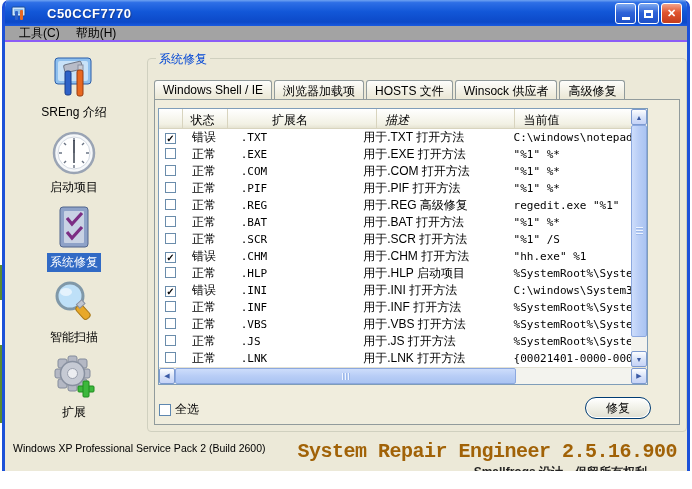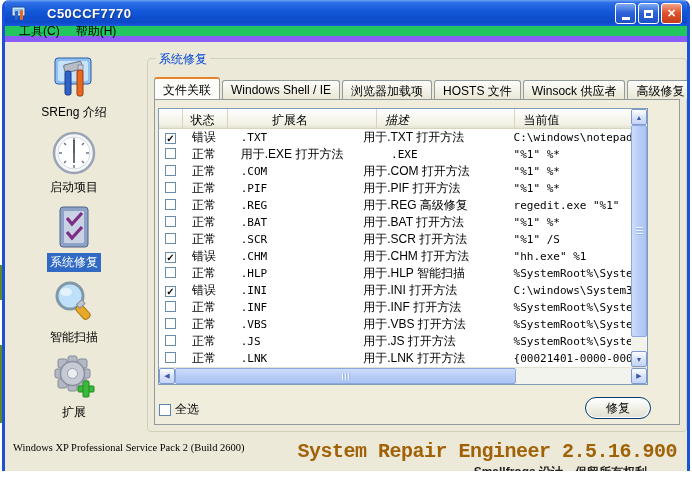--- a/index.html
+++ b/index.html
@@ -22,22 +22,22 @@
     text-shadow:1px 1px 1px #1a3c90; font-family:"Liberation Sans",sans-serif; letter-spacing:0.5px; }
   .winbtns { position:absolute; right:5px; top:3px; display:flex; gap:2px; }
   .wbtn { width:21px; height:21px; border:1px solid #ffffff; border-radius:3px;
     display:flex; align-items:center; justify-content:center; color:#fff; font-size:11px; font-weight:bold;
     background:linear-gradient(180deg,#7da9f0,#2f63d8 45%,#1e50c8); cursor:default; }
   .wbtn.close { background:linear-gradient(180deg,#f2a38c,#e0542e 45%,#c43c1c); }
   .glyph-min { display:block; width:8px; height:3px; background:#fff; margin-top:10px; }
   .glyph-max { display:block; width:9px; height:8px; border:2px solid #fff; border-top-width:3px; }
 
   
-  #menubar { height:16px; background:#22c55e; display:flex; align-items:center;
-    padding-left:6px; border-bottom:6px solid #8b5cf6; font-size:12px; }
+  #menubar { height:16px; background:#a3a3a3; display:flex; align-items:center;
+    padding-left:6px; border-bottom:2px solid #8b5cf6; font-size:12px; }
   .menu-item { padding:2px 8px; color:#000; }
 
   
   #client { position:absolute; left:3px; top:46px; width:682px; height:425px; background:#ece9d8; }
 
   
   #sidebar { position:absolute; left:0; top:8px; width:132px; }
   .side-item { width:132px; height:74px; display:flex; flex-direction:column; align-items:center;
     justify-content:flex-start; margin-bottom:1px; }
   .side-item .ic { height:48px; display:flex; align-items:center; justify-content:center; }
@@ -98,21 +98,21 @@
 
   
   #selall-row { position:absolute; left:4px; bottom:6px; display:flex; align-items:center; font-size:12px; }
   #selall-cb { width:12px; height:12px; border:1px solid #5e87b0; background:#fff; display:inline-block; }
   #selall-label { margin-left:4px; }
   #repair-btn { position:absolute; right:28px; bottom:5px; width:66px; height:22px;
     border:1px solid #003c74; border-radius:11px; font-size:12px; color:#000;
     background:linear-gradient(180deg,#ffffff,#f2f2ea 45%, #dfdfd2); box-shadow:inset 0 0 0 1px #fff; }
 
   
-  #status-left { position:absolute; left:8px; top:442px; font-family:Liberation Serif, serif;
+  #status-left { position:absolute; left:8px; top:442px; font-family:Liberation Sans, sans-serif;
     font-size:10.5px; color:#000; }
   #status-app { position:absolute; right:10px; top:440px; font-family:Liberation Mono, monospace;
     font-weight:bold; font-size:20px; color:#a16207; letter-spacing:-0.5px; }
   #status-credit { position:absolute; right:40px; top:464px; font-size:12px; font-weight:bold; color:#222; }
 </style>
 </head>
 <body>
 
 <div id="stage">
   <div class="desktop-green" style="top:265px;height:35px;"></div>
@@ -227,21 +227,20 @@
             </svg>
           </span>
           <span class="side-label">扩展</span>
         </div>
       </div>
 
       <div id="groupbox">
         <span id="groupbox-label">系统修复</span>
 
         <div id="tabs">
-          <div class="tab active">文件关联</div>
           <div class="tab">Windows Shell / IE</div>
           <div class="tab">浏览器加载项</div>
           <div class="tab">HOSTS 文件</div>
           <div class="tab">Winsock 供应者</div>
           <div class="tab">高级修复</div>
         </div>
 
         <div id="tabpanel">
 
           <div id="lv">
@@ -257,22 +256,22 @@
                   <div class="trow">
                     <div class="c c0"><span class="cb">✓</span></div>
                     <div class="c c1">错误</div>
                     <div class="c c2 mono">.TXT</div>
                     <div class="c c3">用于.TXT 打开方法</div>
                     <div class="c c4 mono">C:\windows\notepad.exe</div>
                   </div>
                   <div class="trow">
                     <div class="c c0"><span class="cb"></span></div>
                     <div class="c c1">正常</div>
+                    <div class="c c2 mono">.EXE</div>
                     <div class="c c3">用于.EXE 打开方法</div>
-                    <div class="c c2 mono">.EXE</div>
                     <div class="c c4 mono">"%1" %*</div>
                   </div>
                   <div class="trow">
                     <div class="c c0"><span class="cb"></span></div>
                     <div class="c c1">正常</div>
                     <div class="c c2 mono">.COM</div>
                     <div class="c c3">用于.COM 打开方法</div>
                     <div class="c c4 mono">"%1" %*</div>
                   </div>
                   <div class="trow">
@@ -307,21 +306,21 @@
                     <div class="c c0"><span class="cb">✓</span></div>
                     <div class="c c1">错误</div>
                     <div class="c c2 mono">.CHM</div>
                     <div class="c c3">用于.CHM 打开方法</div>
                     <div class="c c4 mono">"hh.exe" %1</div>
                   </div>
                   <div class="trow">
                     <div class="c c0"><span class="cb"></span></div>
                     <div class="c c1">正常</div>
                     <div class="c c2 mono">.HLP</div>
-                    <div class="c c3">用于.HLP 智能扫描</div>
+                    <div class="c c3">用于.HLP 启动项目</div>
                     <div class="c c4 mono">%SystemRoot%\System32\</div>
                   </div>
                   <div class="trow">
                     <div class="c c0"><span class="cb">✓</span></div>
                     <div class="c c1">错误</div>
                     <div class="c c2 mono">.INI</div>
                     <div class="c c3">用于.INI 打开方法</div>
                     <div class="c c4 mono">C:\windows\System32\NO</div>
                   </div>
                   <div class="trow">

